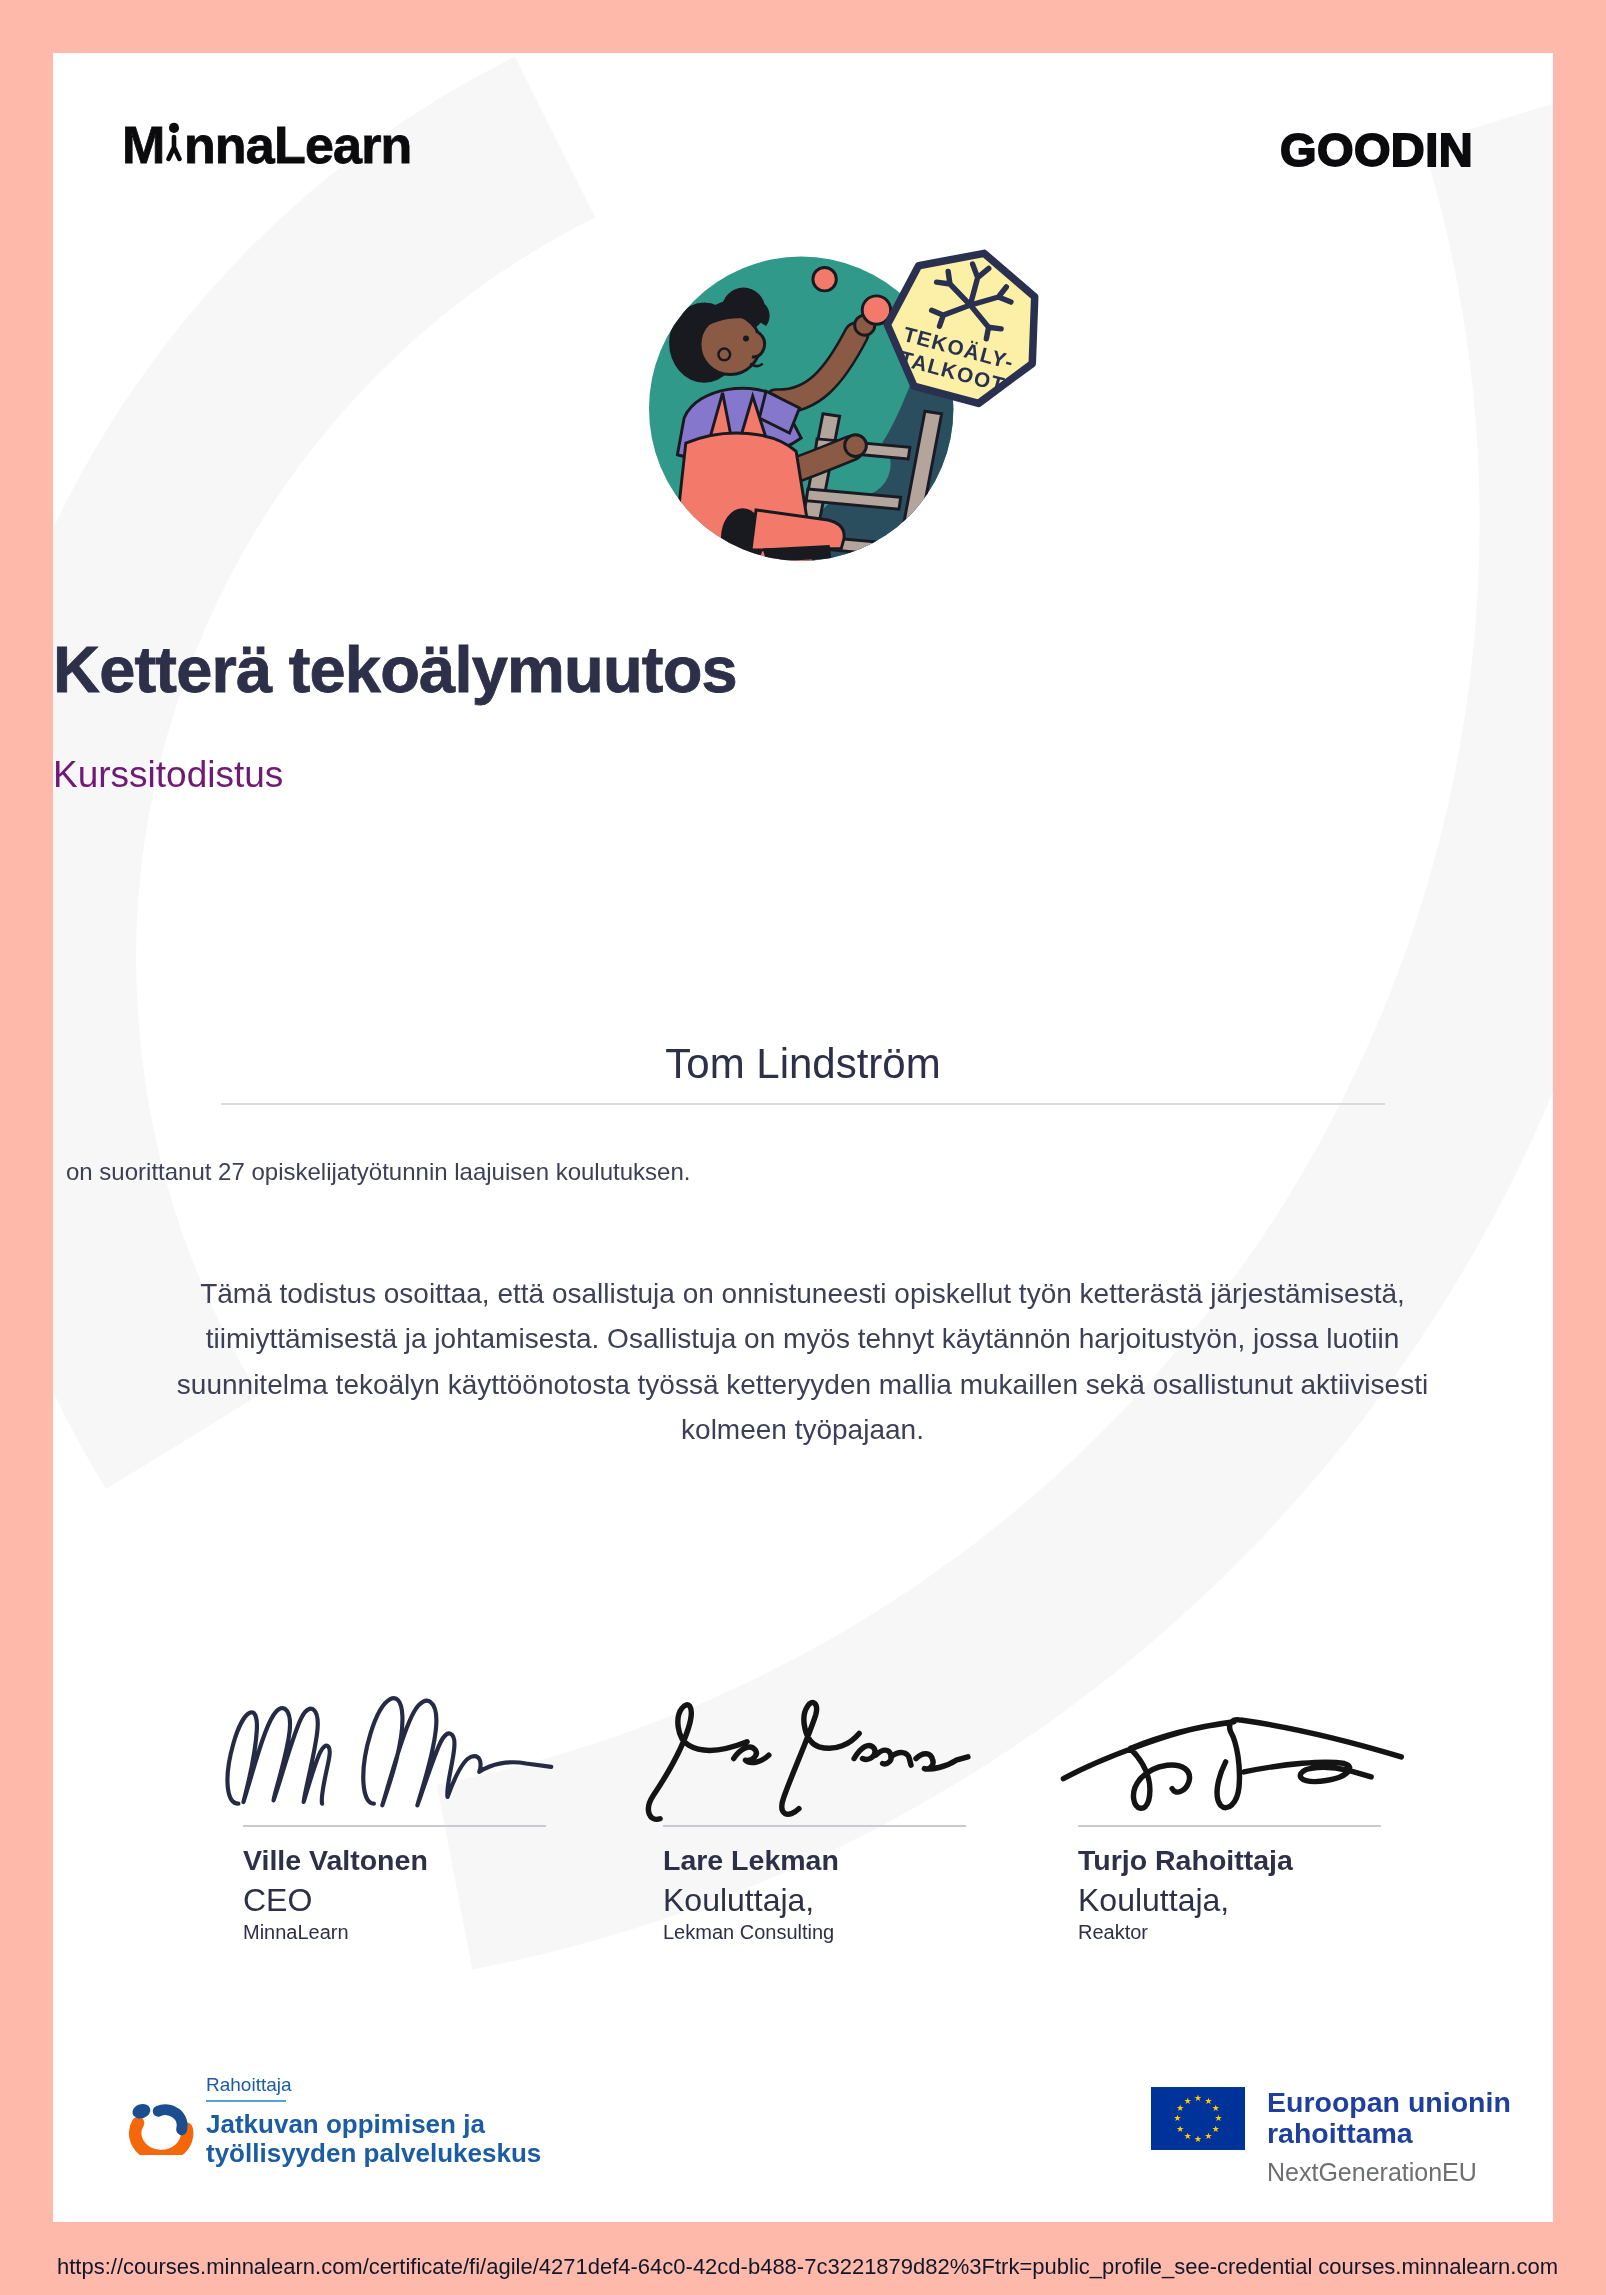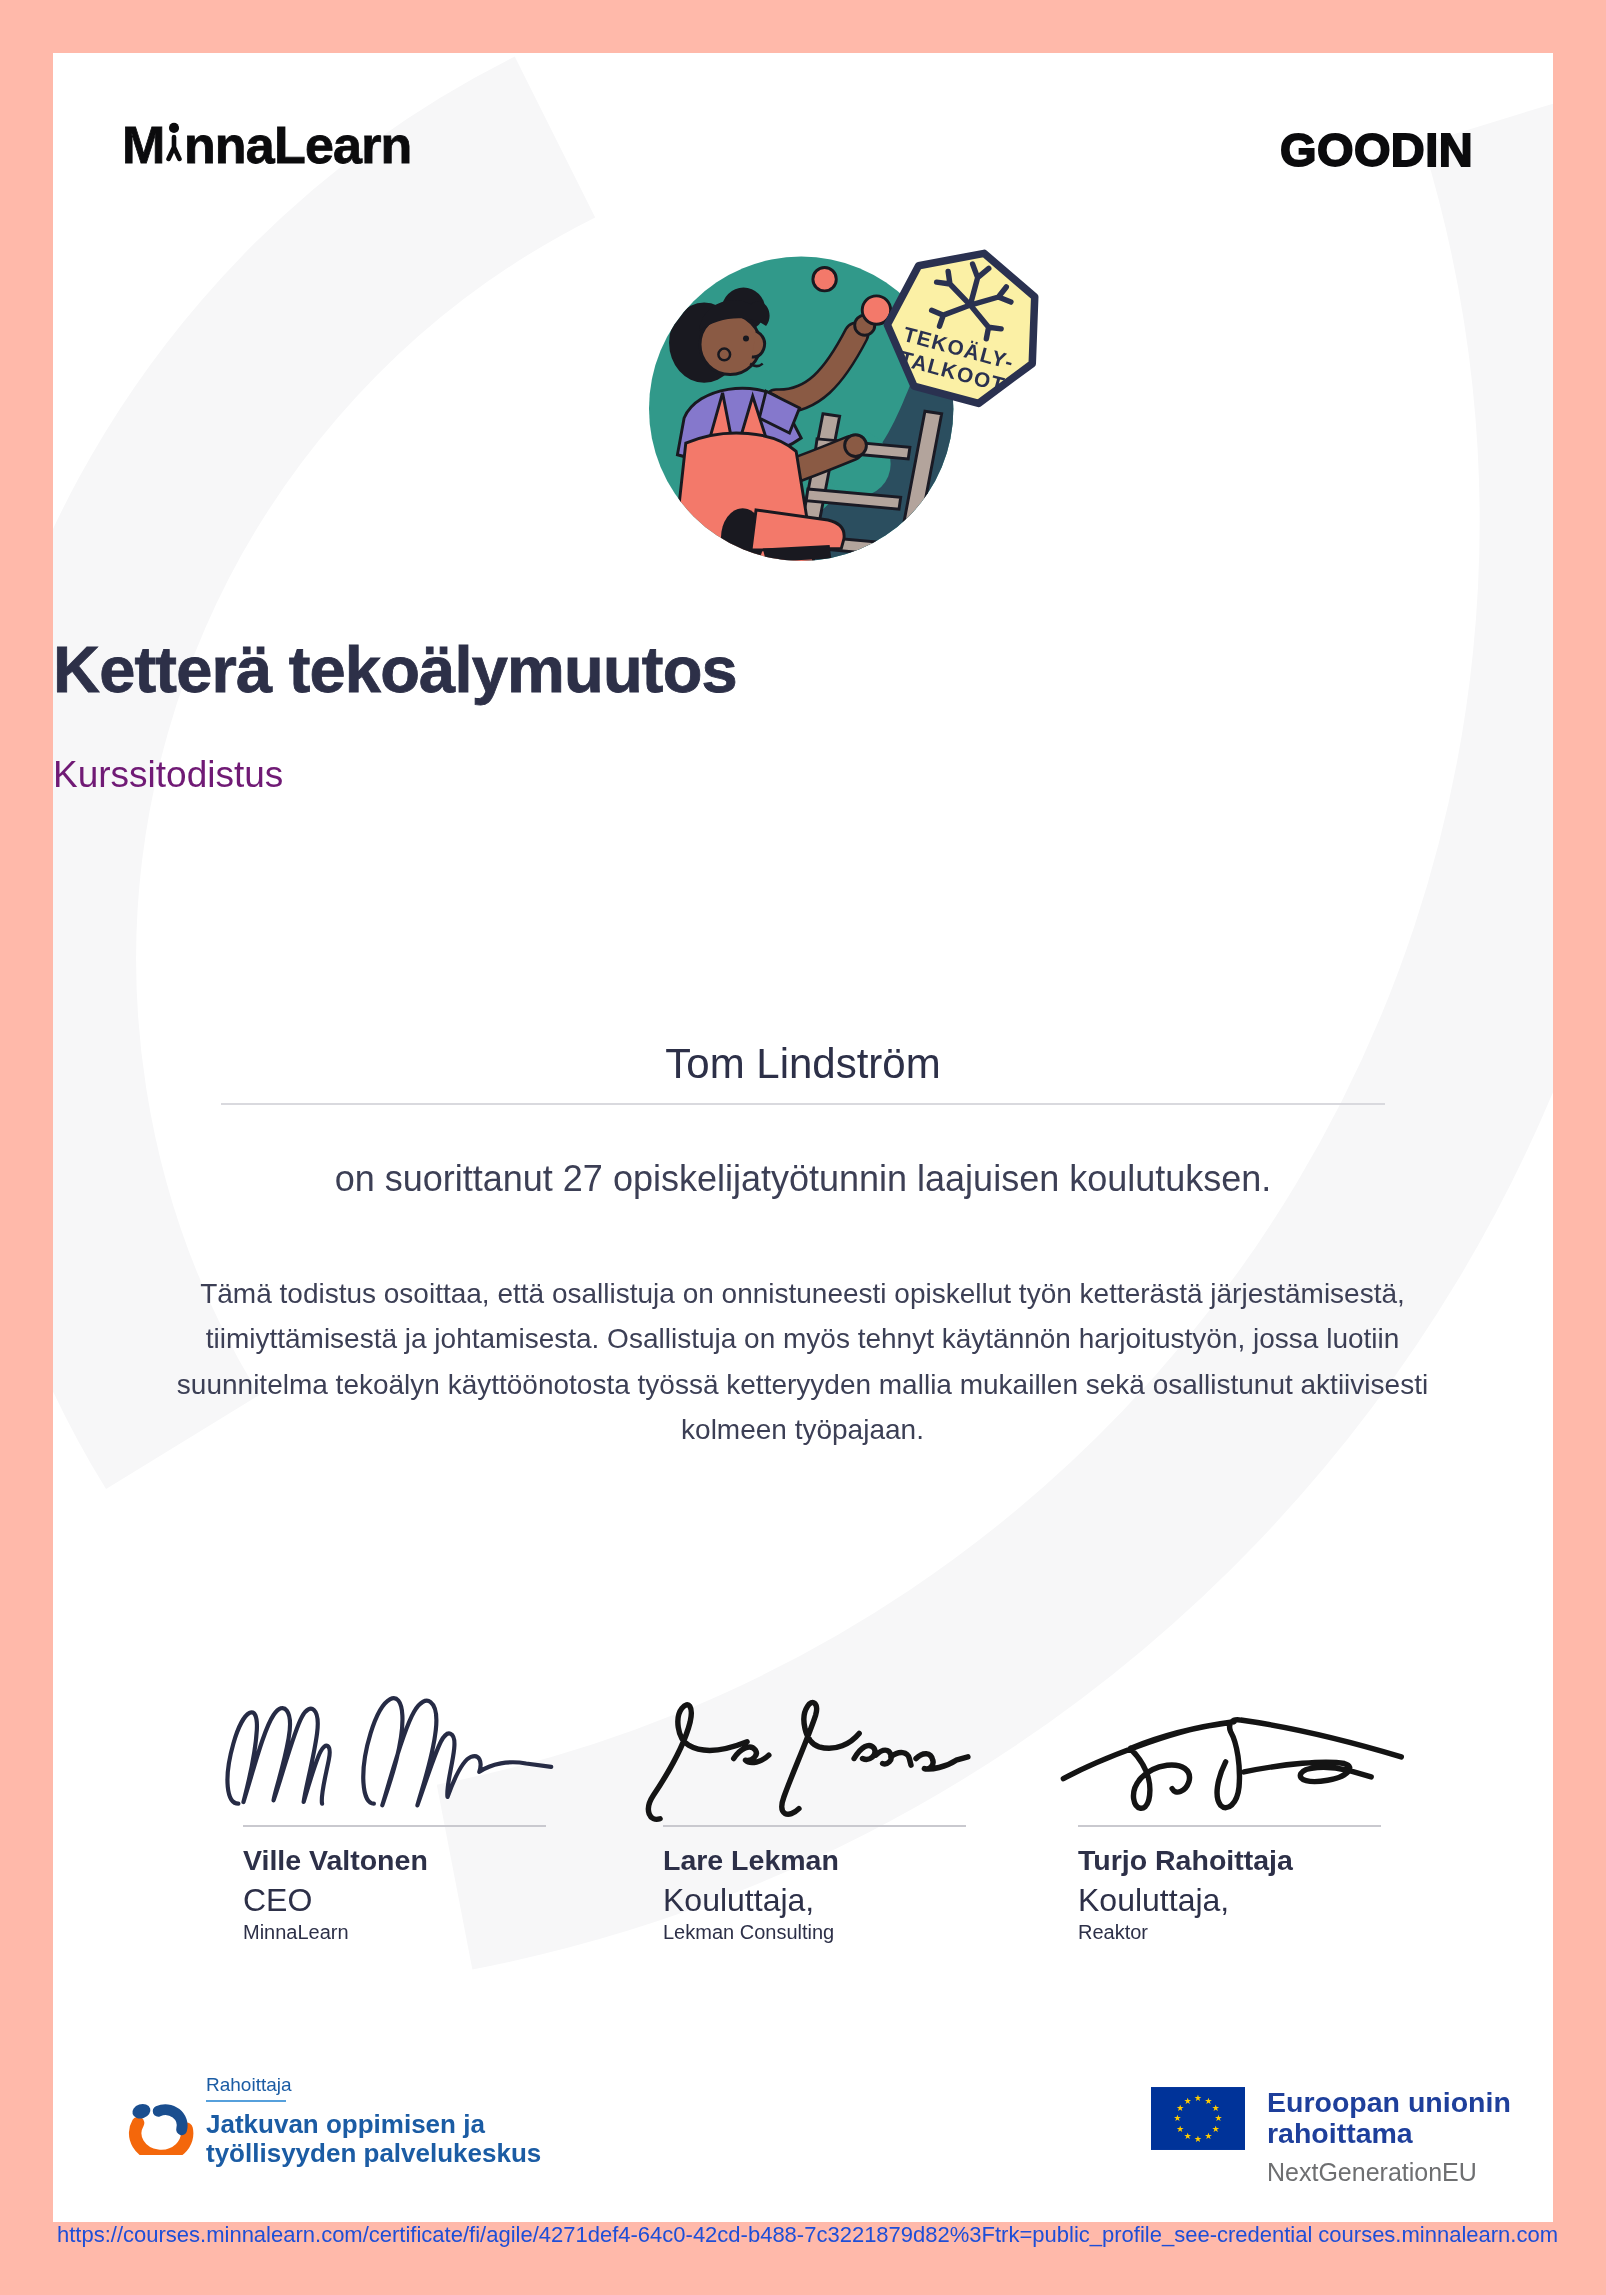--- a/index.html
+++ b/index.html
@@ -50,21 +50,21 @@
   .recipient {
     position:absolute; left:0; top:987px; width:100%;
     text-align:center; font-size:42px; font-weight:400; color:#2d3048;
   }
   .divider {
     position:absolute; left:168px; top:1050px; width:1164px; height:1.7px;
     background:#d9d9de;
   }
   .statement {
     position:absolute; left:0; top:1105px; width:100%;
-    text-align:center; font-size:36px; color:#3c3f55;
+    text-align:left; font-size:24px; color:#3c3f55;padding-left:13px;
   }
   .description {
     position:absolute; left:122px; top:1218px; width:1255px;
     text-align:center; font-size:28px; line-height:1.62; color:#3c3f55;
   }
   .date {
     position:absolute; left:0; top:1533px; width:100%;
     text-align:center; font-size:24px; color:#343850;
   }
 
@@ -86,22 +86,22 @@
   .funder-underline { width:80px; height:1.7px; background:#56a0dc; margin:4.2px 0 8.4px 0; }
   .funder-line { font-size:26px; font-weight:700; color:#1b5ca4; line-height:1.12; }
 
   .eu { position:absolute; left:1098px; top:2034px; display:flex; gap:22px; align-items:flex-start; }
   .eu-line { font-size:28.5px; font-weight:700; color:#1e3f9b; line-height:1.1; }
   .eu-sub  { font-size:25px; font-weight:400; color:#6e6f71; margin-top:8.4px; }
 
   
   .urlbar {
     position:absolute; left:0; top:2222px; width:1607px; height:74px;
-    display:flex; align-items:flex-start; justify-content:space-between;
-    padding:0 49px 16px 57px; font-size:22px; color:#1d4ed8;
+    display:flex; align-items:flex-end; justify-content:space-between;
+    padding:0 49px 16px 57px; font-size:22px; color:#0f172a;
   }
 </style>
 </head>
 <body>
 
 <div class="card">
 
   <svg class="watermark" width="1500" height="2169" viewBox="0 0 1793 2592">
     <path d="M155,1660 A1100,1100 0 0 1 600,100" fill="none" stroke="#f7f7f8" stroke-width="215"></path>
     <path d="M480,2180 A1650,1650 0 0 0 1745,75" fill="none" stroke="#f7f7f8" stroke-width="225"></path>

